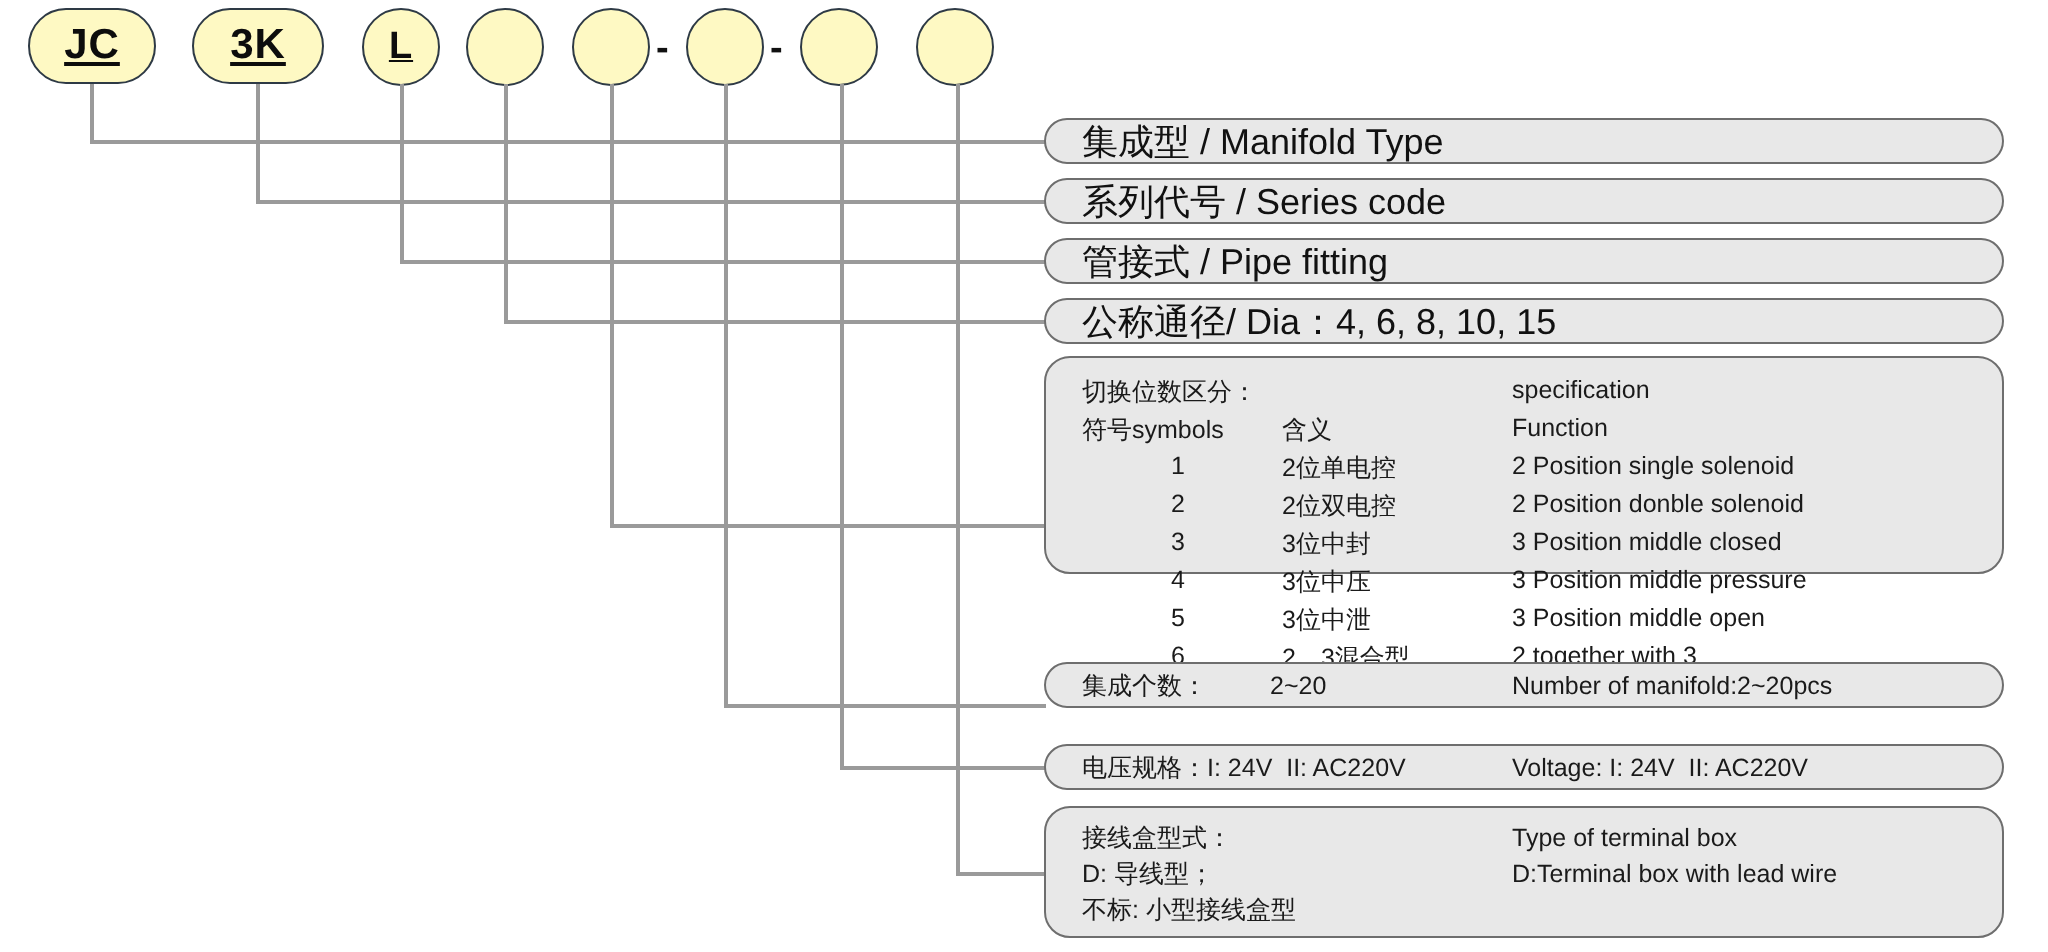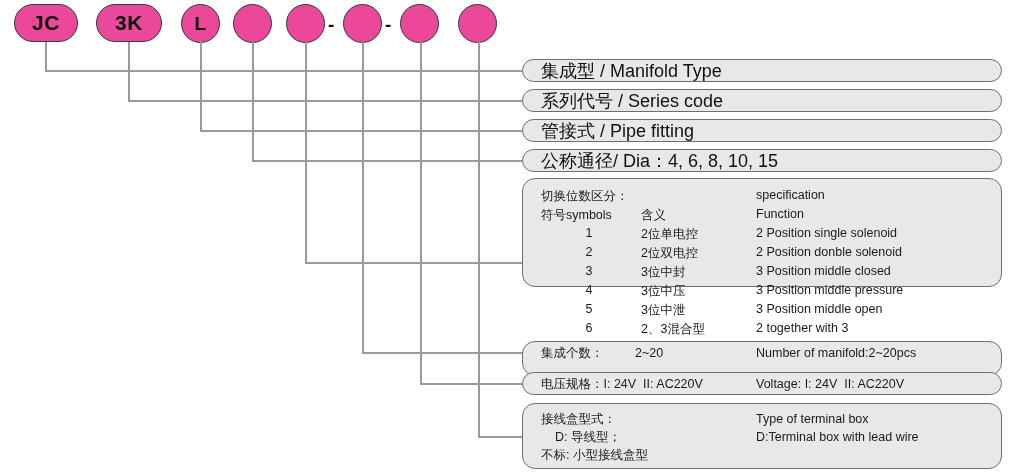--- a/index.html
+++ b/index.html
@@ -7,27 +7,28 @@
     width:1024px;height:476px;position:relative;overflow:hidden;
     font-family:"Liberation Sans","DejaVu Sans",sans-serif;
     color:#1a1a1a;
     -webkit-font-smoothing:antialiased;
   }
   #stage{position:absolute;left:0;top:0;width:1024px;height:476px;}
 
   
   .pill{
     position:absolute;
-    background:#ec4899;
+    background:#fef9c3;
     border:1.6px solid #2e3a45;
     box-sizing:border-box;
     display:flex;align-items:center;justify-content:center;
     font-weight:bold;
     color:#0d0d0d;
     letter-spacing:.5px;
+    text-decoration:underline;
   }
   .pill.rect{border-radius:19px;}
   .pill.circ{border-radius:50%;}
 
   .dash{
     position:absolute;
     font-weight:bold;
     font-size:19px;
     color:#111;
     line-height:1;
@@ -189,33 +190,33 @@
 
       <div class="row" style="top:142px;">
         <span class="c-sym num">6</span>
         <span class="c-mean">2、3混合型</span>
         <span class="c-fn">2 together with 3</span>
       </div>
 
     </div>
   </div>
 
-  <div class="box" style="left:522px;top:341px;width:480px;height:35px;">
+  <div class="box" style="left:522px;top:331px;width:480px;height:23px;">
     <span class="tb" style="left:18px;top:3px;">集成个数：</span>
     <span class="tb" style="left:112px;top:3px;">2~20</span>
     <span class="tb" style="left:233px;top:3px;">Number of manifold:2~20pcs</span>
   </div>
 
   <div class="box" style="left:522px;top:372px;width:480px;height:23px;">
     <span class="tb" style="left:18px;top:3px;">电压规格：I: 24V  II: AC220V</span>
     <span class="tb" style="left:233px;top:3px;">Voltage: I: 24V  II: AC220V</span>
   </div>
 
   <div class="box" style="left:522px;top:403px;width:480px;height:66px;">
     <span class="tb" style="left:18px;top:7px;">接线盒型式：</span>
-    <span class="tb" style="left:32px;top:25px;">D: 导线型；</span>
+    <span class="tb" style="left:18px;top:25px;">D: 导线型；</span>
     <span class="tb" style="left:18px;top:43px;">不标: 小型接线盒型</span>
 
     <span class="tb" style="left:233px;top:7px;">Type of terminal box</span>
     <span class="tb" style="left:233px;top:25px;">D:Terminal box with lead wire</span>
   </div>
 
 </div>
 
 </body></html>

